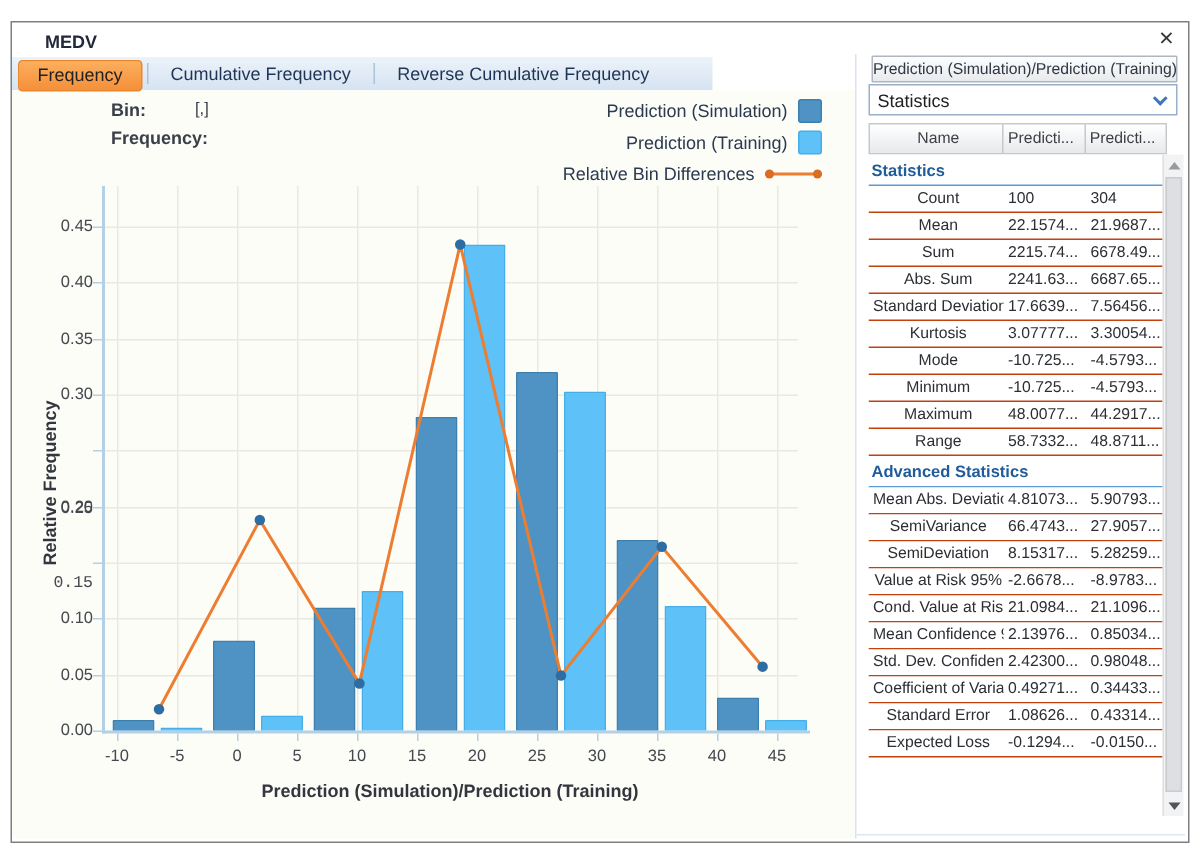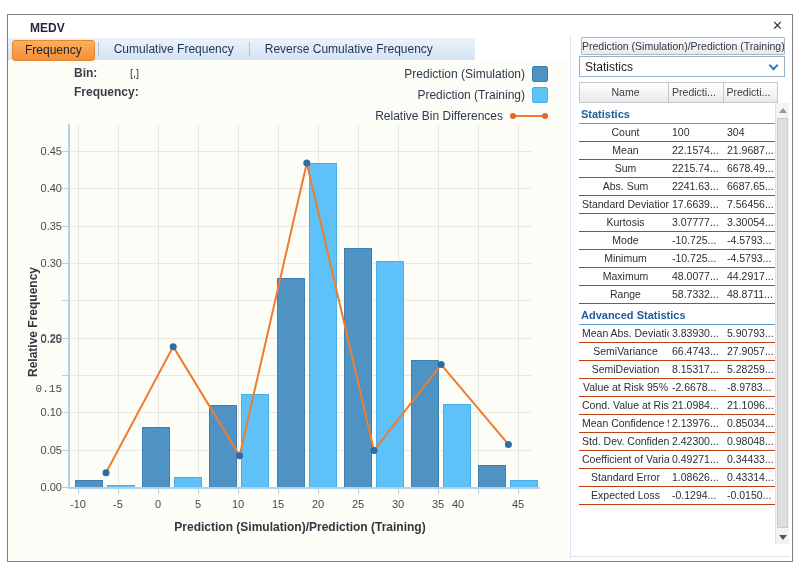--- a/index.html
+++ b/index.html
@@ -150,21 +150,21 @@
       <div class="tickmark" style="left: 350px; top: 429px; width: 1px; height: 5px;"></div>
       <div class="x-tick-label" style="left: 330px; top: 438px;">25</div>
       <div class="gridline-v" style="left: 390px; top: 64px; height: 363px;"></div>
       <div class="tickmark" style="left: 390px; top: 429px; width: 1px; height: 5px;"></div>
       <div class="x-tick-label" style="left: 370px; top: 438px; text-align: center;">30</div>
       <div class="gridline-v" style="left: 430px; top: 64px; height: 363px;"></div>
       <div class="tickmark" style="left: 430px; top: 429px; width: 1px; height: 5px;"></div>
       <div class="x-tick-label" style="left: 410px; top: 438px;">35</div>
       <div class="gridline-v" style="left: 470px; top: 64px; height: 363px;"></div>
       <div class="tickmark" style="left: 470px; top: 429px; width: 1px; height: 5px;"></div>
-      <div class="x-tick-label" style="left: 430px; top: 438px;">40</div>
+      <div class="x-tick-label" style="left: 450px; top: 438px;">40</div>
       <div class="gridline-v" style="left: 510px; top: 64px; height: 363px;"></div>
       <div class="tickmark" style="left: 510px; top: 429px; width: 1px; height: 5px;"></div>
       <div class="x-tick-label" style="left: 490px; top: 438px;">45</div>
       <div class="tickmark" style="left: 54px; top: 427px; width: 6px; height: 1px;"></div>
       <div class="y-tick-label" style="left: 8px; top: 421px;">0.00</div>
       <div class="gridline-h" style="left: 60px; top: 389.667px; width: 464px;"></div>
       <div class="tickmark" style="left: 54px; top: 389.667px; width: 6px; height: 1px;"></div>
       <div class="y-tick-label" style="left: 8px; top: 383.667px;">0.05</div>
       <div class="gridline-h" style="left: 60px; top: 352.333px; width: 464px;"></div>
       <div class="tickmark" style="left: 54px; top: 352.333px; width: 6px; height: 1px;"></div>
@@ -277,21 +277,21 @@
           <div class="tcell c2">44.2917...</div>
         </div>
         <div class="trow">
           <div class="tcell c0">Range</div>
           <div class="tcell c1">58.7332...</div>
           <div class="tcell c2">48.8711...</div>
         </div>
         <div class="tsection">Advanced Statistics</div>
         <div class="trow">
           <div class="tcell c0">Mean Abs. Deviation</div>
-          <div class="tcell c1">3.83930...</div>
+          <div class="tcell c1">4.81073...</div>
           <div class="tcell c2">5.90793...</div>
         </div>
         <div class="trow">
           <div class="tcell c0">SemiVariance</div>
           <div class="tcell c1">66.4743...</div>
           <div class="tcell c2">27.9057...</div>
         </div>
         <div class="trow">
           <div class="tcell c0">SemiDeviation</div>
           <div class="tcell c1">8.15317...</div>

